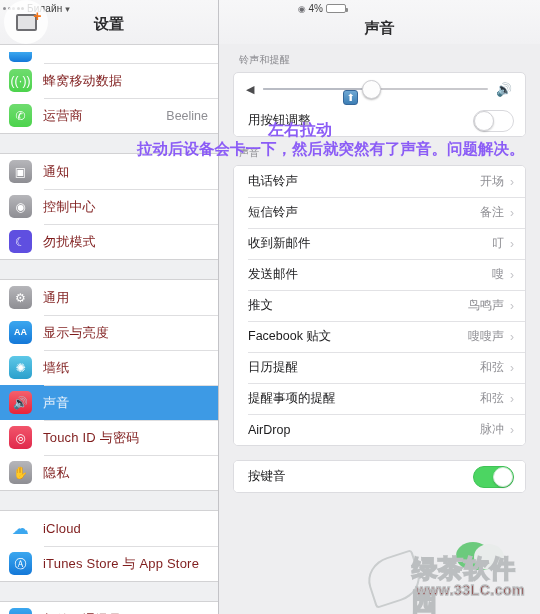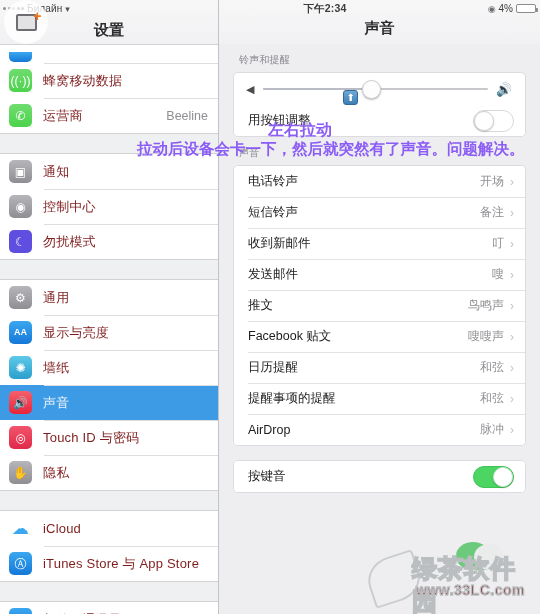--- a/index.html
+++ b/index.html
@@ -37,21 +37,21 @@
   }
   .loc-ico { font-size: 9px; color: #6d6d72; }
 
   
   .sidebar {
     width: 219px; height: 614px; background: #eff0f2;
     border-right: 1px solid #c3c3c7; position: relative; overflow: hidden;
   }
   .sb-title {
     height: 44px; display: flex; align-items: flex-end; justify-content: center;
-    padding-bottom: 4px; font-size: 15px; font-weight: bold; color: #2c2c2e;
+    padding-bottom: 10px; font-size: 15px; font-weight: bold; color: #2c2c2e;
     background: linear-gradient(#f7f7f8,#f1f1f3);
   }
   .sb-scroll { position: relative; }
   .grp { background: #fff; border-top: 1px solid #d2d2d4; border-bottom: 1px solid #d2d2d4; }
   .gap { height: 19px; background: #eff0f2; }
   .row {
     display: flex; align-items: center; height: 35px; padding-left: 9px;
     background: #fff; position: relative;
   }
   .row + .row:before{
@@ -377,23 +377,20 @@
       <span class="sig-dots">
           <i></i>
           <i></i>
           <i></i>
           <i class="on"></i>
           <i class="on"></i>
         </span>
       <span class="carrier">Билайн</span>
       <span class="wifi-ico">▾</span>
     </div>
-    <div class="sb-mid">
-      <span class="time">下午2:34</span>
-    </div>
     <div class="sb-right">
       <span class="loc-ico">◉</span>
       <span class="batt-pct">4%</span>
       <span class="batt-shell"></span>
     </div>
   </div>
 
   <div class="corner-badge">
     <span class="sq">
       <span class="plus">+</span>

